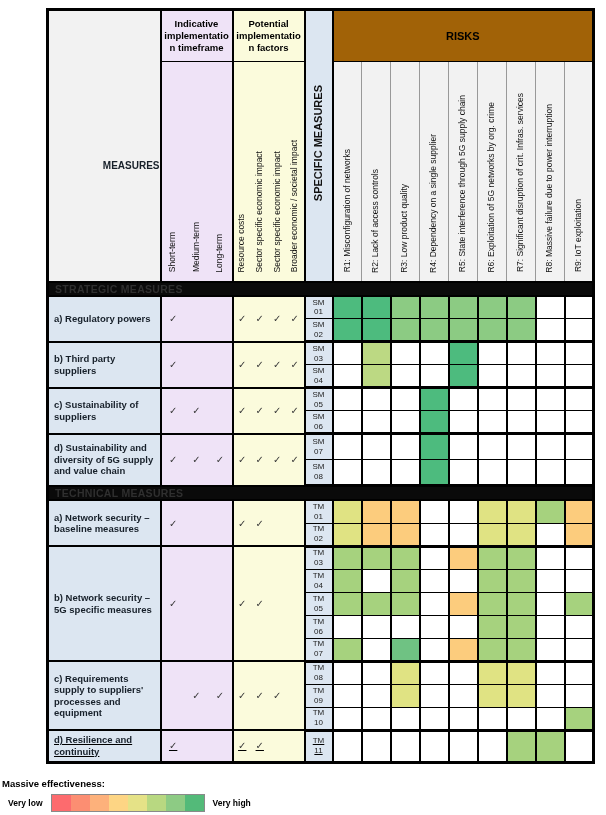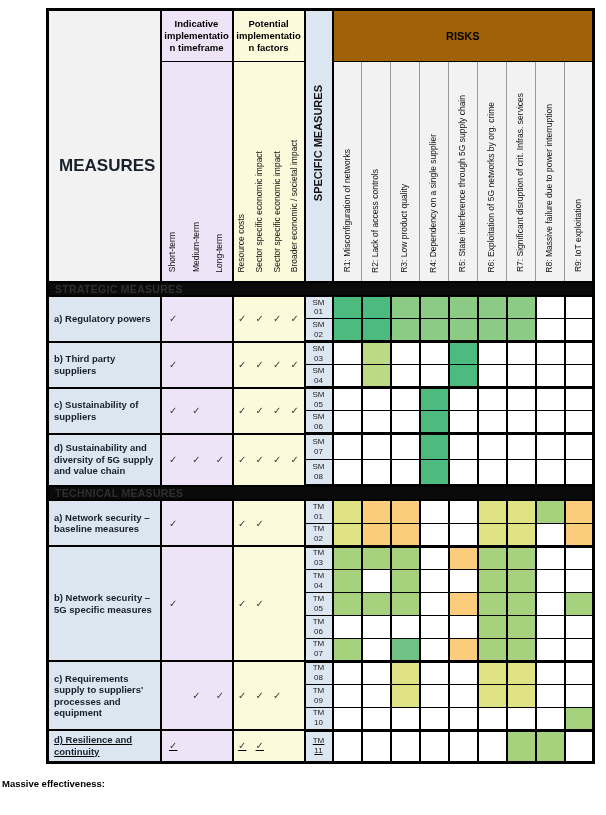--- a/index.html
+++ b/index.html
@@ -5,22 +5,22 @@
   html,body{margin:0;padding:0;background:#fff;}
   body{width:606px;height:815px;font-family:"Liberation Sans",sans-serif;color:#000;}
   .sheet{position:relative;width:606px;height:815px;background:#fff;overflow:hidden;}
 
   table.matrix{position:absolute;left:46px;top:8px;border-collapse:collapse;table-layout:fixed;
     border:3px solid #000;}
   .matrix th,.matrix td{padding:0;overflow:hidden;}
 
   
   tr.h1{height:52px;}
-  th.measures-h{background:#F2F2F2;border:2px solid #000;font-size:17px;font-weight:bold;
-    text-align:center;vertical-align:middle;padding:40px 0 0 6px;color:#17202A;}
+  th.measures-h{background:#F2F2F2;border:2px solid #000;font-size:10px;font-weight:bold;
+    text-align:right;vertical-align:middle;padding:40px 0 0 6px;color:#17202A;}
   th.tfh{background:#EFE3F7;border:2px solid #000;border-bottom:1px solid #000;
     font-size:9.5px;font-weight:bold;line-height:1.25;vertical-align:middle;overflow-wrap:anywhere;padding:0 2px;}
   th.fch{background:#FBFBDC;border:2px solid #000;border-bottom:1px solid #000;
     font-size:9.5px;font-weight:bold;line-height:1.25;vertical-align:middle;overflow-wrap:anywhere;padding:0 2px;}
   th.smh{background:#DCE6F1;border:2px solid #000;vertical-align:middle;}
   th.risksh{background:#a16207;border:2px solid #000;border-bottom:1px solid #000;
     font-size:11px;font-weight:bold;vertical-align:middle;}
 
   
   tr.h2{height:220px;}
@@ -471,14 +471,28 @@
           <td class="rcell" style="background: rgb(255, 255, 255);"></td>
           <td class="rcell" style="background: rgb(255, 255, 255);"></td>
           <td class="rcell" style="background: rgb(166, 210, 126);"></td>
           <td class="rcell" style="background: rgb(166, 210, 126);"></td>
           <td class="rcell" style="background: rgb(255, 255, 255);"></td>
         </tr>
       </tbody>
   </table>
 
   <div class="legend-title">Massive effectiveness:</div>
+  <div class="legend-row">
+    <span>Very low</span>
+    <div class="legend-bar">
+        <div class="swatch" style="background: rgb(253, 107, 110);"></div>
+        <div class="swatch" style="background: rgb(252, 142, 114);"></div>
+        <div class="swatch" style="background: rgb(253, 177, 123);"></div>
+        <div class="swatch" style="background: rgb(253, 213, 132);"></div>
+        <div class="swatch" style="background: rgb(229, 226, 135);"></div>
+        <div class="swatch" style="background: rgb(184, 216, 129);"></div>
+        <div class="swatch" style="background: rgb(141, 203, 132);"></div>
+        <div class="swatch" style="background: rgb(83, 186, 121);"></div>
+      </div>
+    <span>Very high</span>
+  </div>
 
 </div>
 
 </body></html>

